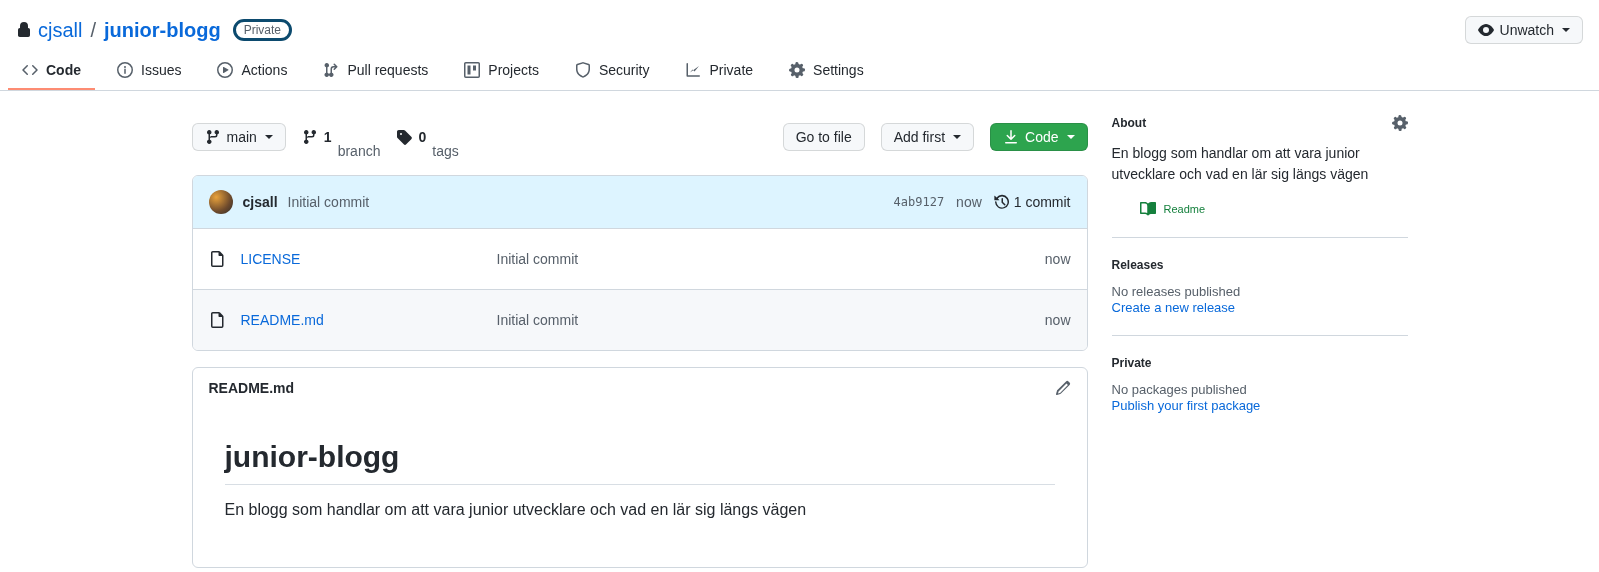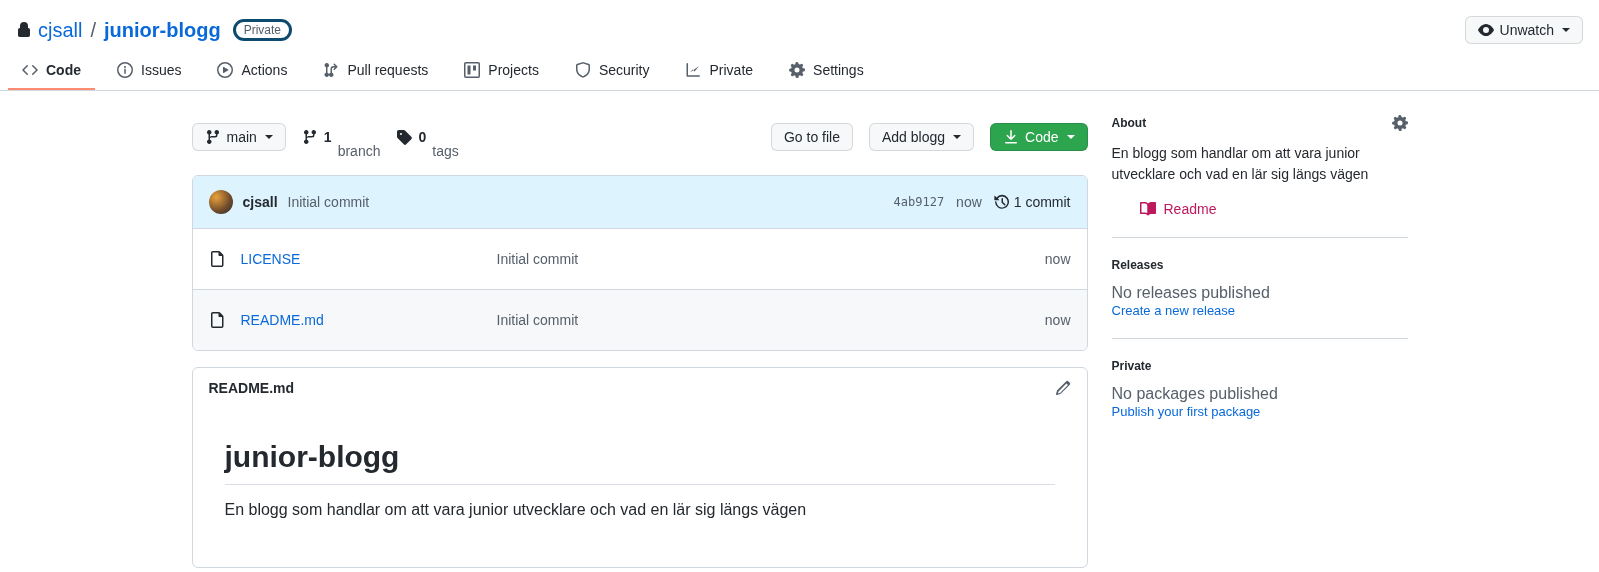--- a/index.html
+++ b/index.html
@@ -186,24 +186,24 @@
     display: flex;
     align-items: center;
     justify-content: space-between;
   }
   .sidebar .section {
     padding-bottom: 20px;
     border-bottom: 1px solid #d0d7de;
     margin-bottom: 20px;
   }
   .sidebar .desc { color: #24292f; margin-bottom: 16px; line-height: 1.5; }
-  .sidebar .muted { color: #57606a; font-size: 16px; }
+  .sidebar .muted { color: #57606a; font-size: 13px; }
   .side-link {
     display: flex; align-items: center; gap: 8px;
-    color: #be185d; font-size: 14px; padding-left: 28px;
+    color: #15803d; font-size: 11px; padding-left: 28px;
   }
 
   .octicon { display:inline-block; vertical-align: text-bottom; fill: currentColor; }
   .caret {
     display:inline-block; width:0; height:0;
     border-left:4px solid transparent; border-right:4px solid transparent;
     border-top:4px solid currentColor;
   }
 </style>
 </head>
@@ -302,21 +302,21 @@
             <path d="M1 7.775V2.75C1 1.784 1.784 1 2.75 1h5.025c.464 0 .91.184 1.238.513l6.25 6.25a1.75 1.75 0 0 1 0 2.474l-5.026 5.026a1.75 1.75 0 0 1-2.474 0l-6.25-6.25A1.75 1.75 0 0 1 1 7.775ZM6 5a1 1 0 1 0-2 0 1 1 0 0 0 2 0Z"></path>
           </svg>
         <span class="num">0</span>
         <span class="lbl">tags</span>
       </a>
       <span class="spacer"></span>
       <button class="btn">
         <span>Go to file</span>
       </button>
       <button class="btn">
-        <span>Add blogg</span>
+        <span>Add first</span>
         <span class="caret"></span>
       </button>
       <button class="btn btn-primary">
         <svg class="octicon" height="16" width="16" viewBox="0 0 16 16" style="fill:#fff">
             <path d="M7.47 10.78a.75.75 0 0 0 1.06 0l3.75-3.75a.75.75 0 0 0-1.06-1.06L8.75 8.44V1.75a.75.75 0 0 0-1.5 0v6.69L4.78 5.97a.75.75 0 0 0-1.06 1.06ZM2.75 13a.75.75 0 0 0 0 1.5h10.5a.75.75 0 0 0 0-1.5Z"></path>
           </svg>
         <span>Code</span>
         <span class="caret" style="border-top-color:#fff"></span>
       </button>
     </div>

